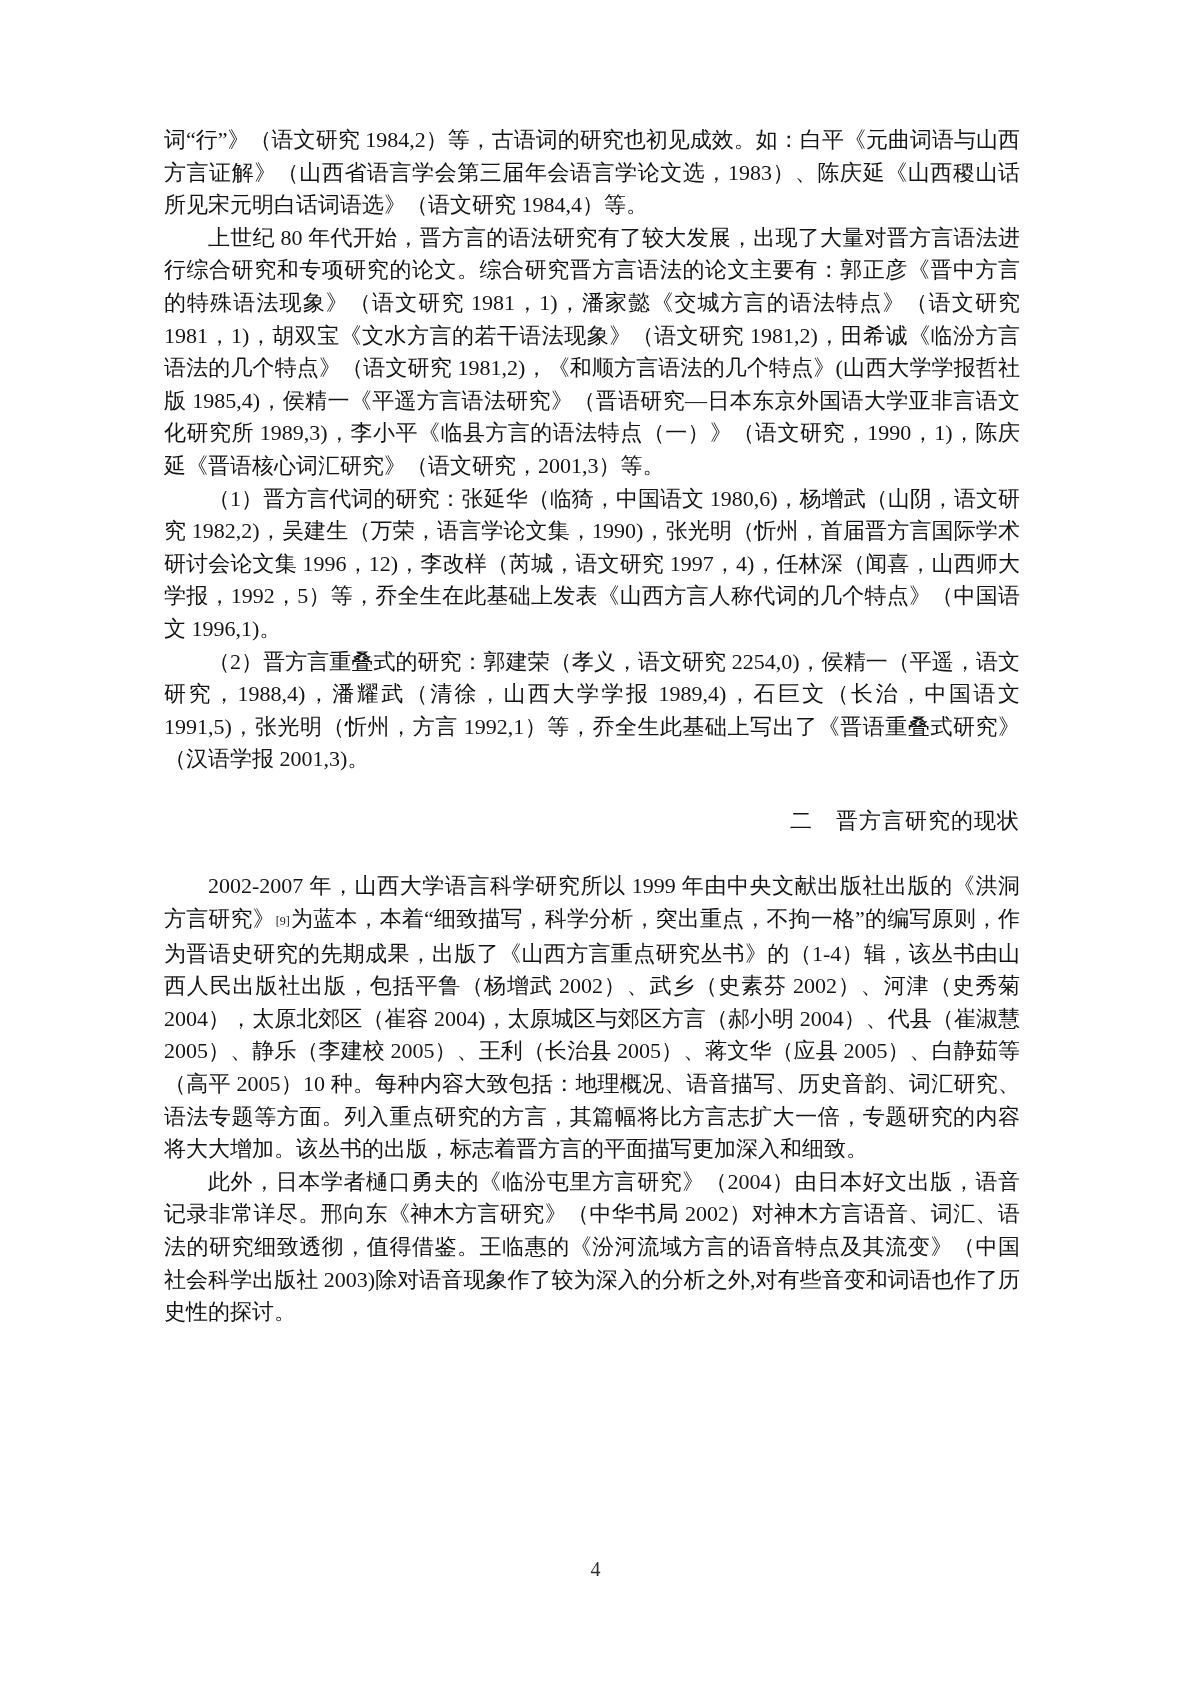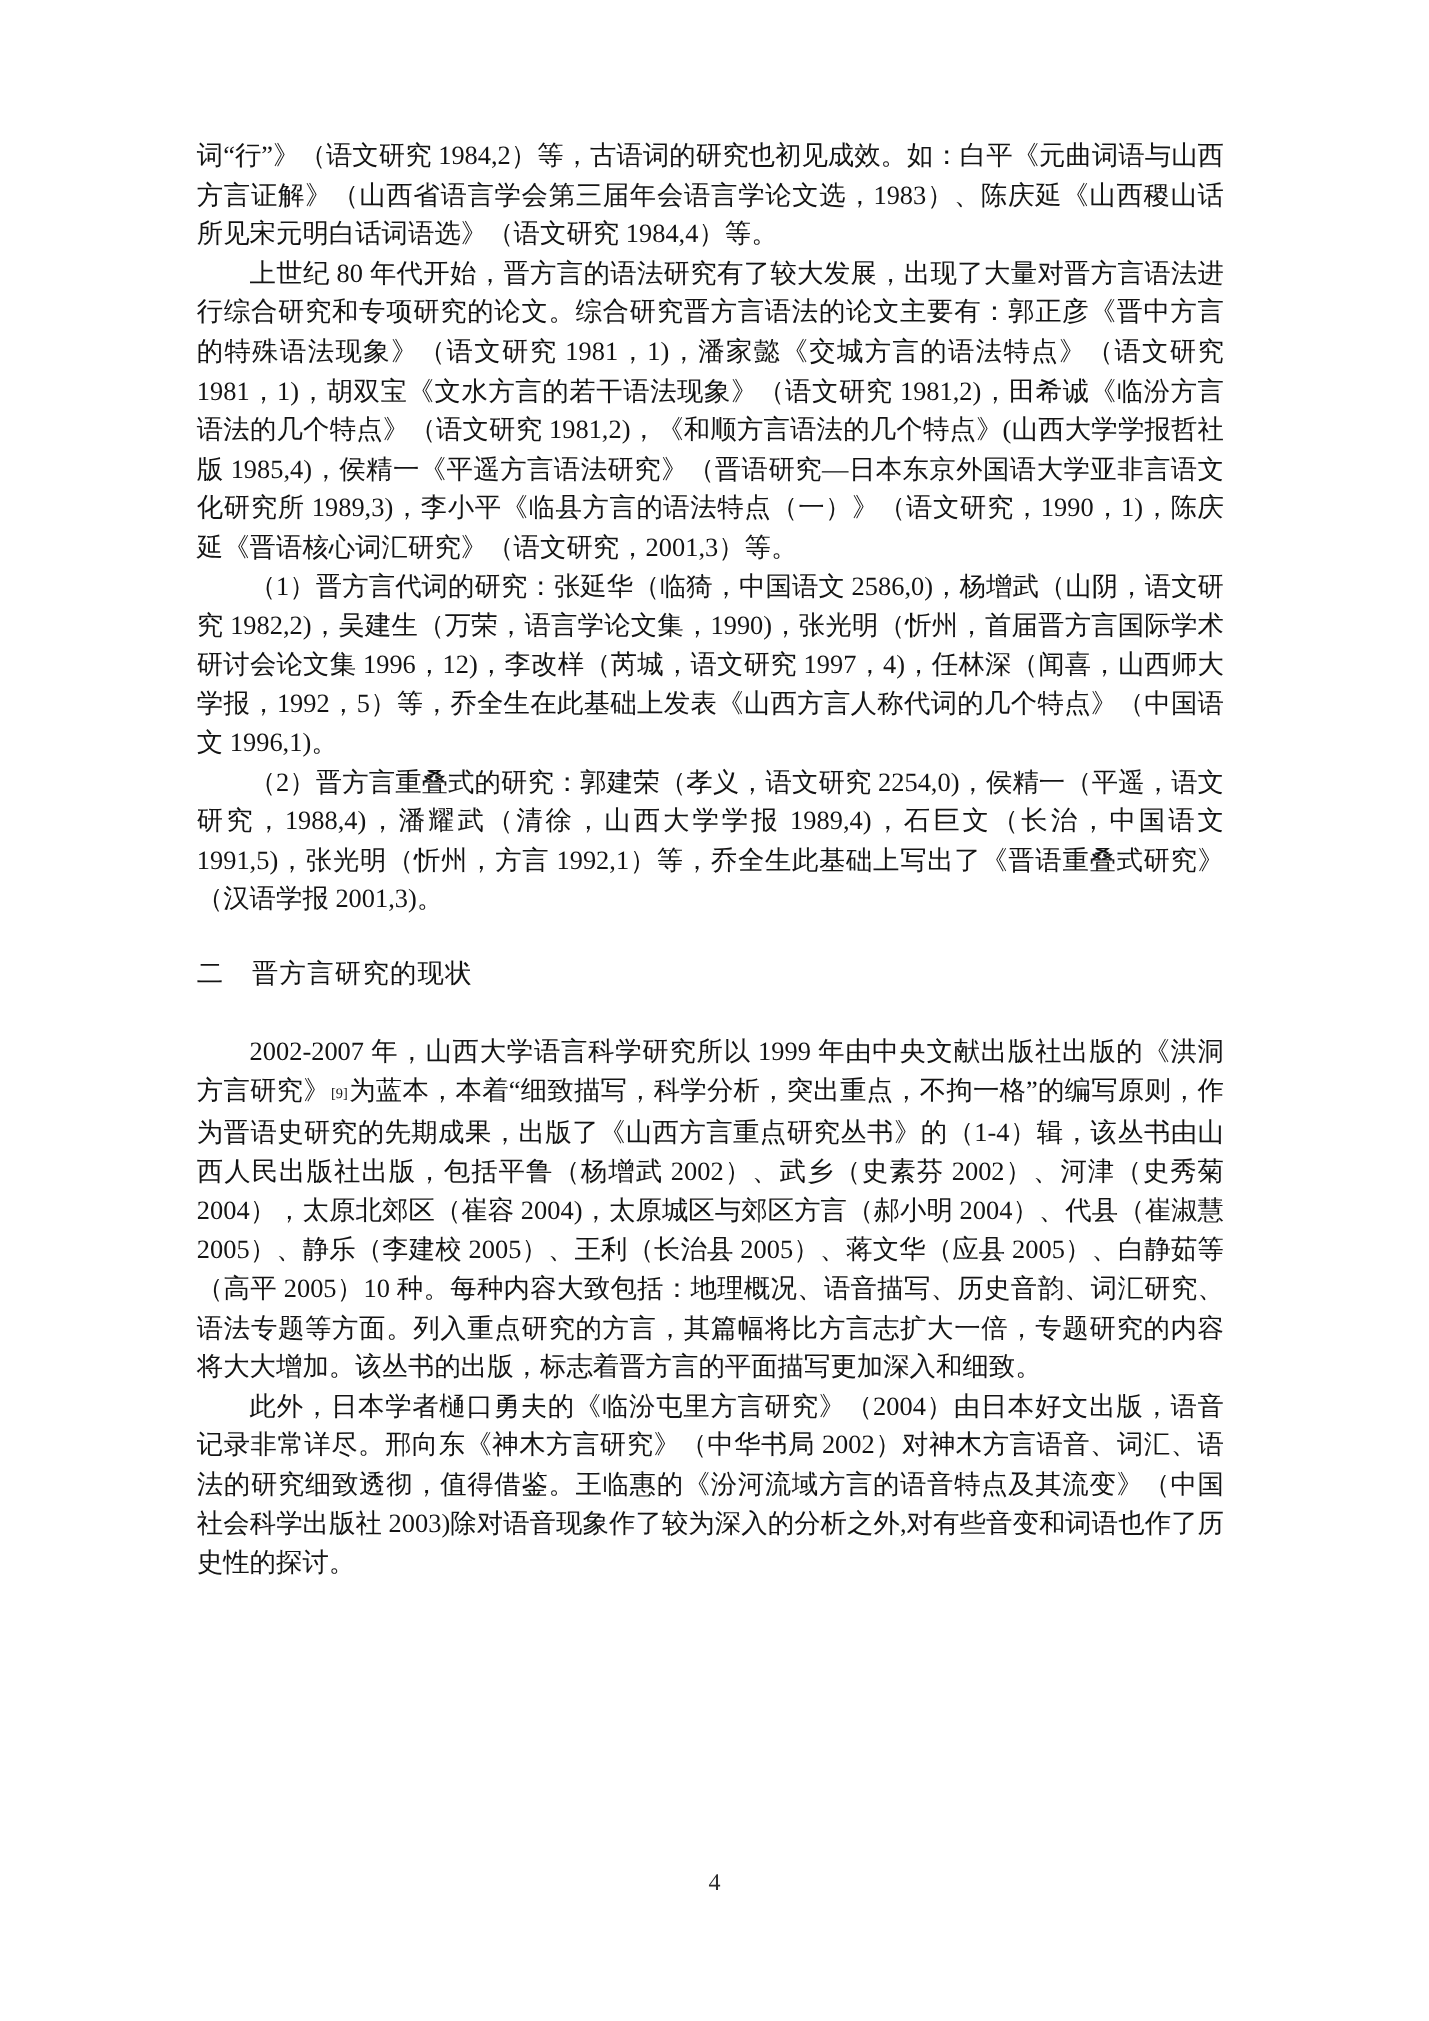--- a/index.html
+++ b/index.html
@@ -10,39 +10,39 @@
   body {
     width: 1191px;
     height: 1684px;
     position: relative;
     overflow: hidden;
     font-family: "Liberation Serif", "DejaVu Serif", serif;
   }
   .page-content {
     position: absolute;
     left: 164px;
-    top: 114px;
+    top: 124px;
     width: 856px;
     font-size: 22px;
     line-height: 32.6px;
     color: #141414;
     text-align: justify;
   }
   .page-content p {
     margin: 0;
     padding: 0;
     text-indent: 2em;
   }
   .page-content p.no-indent {
     text-indent: 0;
   }
   .section-heading {
     font-size: 22px;
     font-weight: normal;
-    text-align: left;
+    text-align: right;
     text-indent: 0;
     margin: 29px 0 33px 0;
     letter-spacing: 1px;
   }
   .subsection-heading {
     text-indent: 2em;
   }
   .footnote-ref {
     font-size: 12px;
     vertical-align: 1px;
@@ -57,20 +57,20 @@
     font-size: 20px;
     color: #2e2e2e;
   }
 </style>
 </head>
 <body>
 
 <div class="page-content">
   <p class="no-indent">词“行”》（语文研究 1984,2）等，古语词的研究也初见成效。如：白平《元曲词语与山西方言证解》（山西省语言学会第三届年会语言学论文选，1983）、陈庆延《山西稷山话所见宋元明白话词语选》（语文研究 1984,4）等。</p>
   <p>上世纪 80 年代开始，晋方言的语法研究有了较大发展，出现了大量对晋方言语法进行综合研究和专项研究的论文。综合研究晋方言语法的论文主要有：郭正彦《晋中方言的特殊语法现象》（语文研究 1981，1)，潘家懿《交城方言的语法特点》（语文研究 1981，1)，胡双宝《文水方言的若干语法现象》（语文研究 1981,2)，田希诚《临汾方言语法的几个特点》（语文研究 1981,2)，《和顺方言语法的几个特点》(山西大学学报哲社版 1985,4)，侯精一《平遥方言语法研究》（晋语研究—日本东京外国语大学亚非言语文化研究所 1989,3)，李小平《临县方言的语法特点（一）》（语文研究，1990，1)，陈庆延《晋语核心词汇研究》（语文研究，2001,3）等。</p>
-  <p>（1）晋方言代词的研究：张延华（临猗，中国语文 2586,0)，杨增武（山阴，语文研究 1982,2)，吴建生（万荣，语言学论文集，1990)，张光明（忻州，首届晋方言国际学术研讨会论文集 1996，12)，李改样（芮城，语文研究 1997，4)，任林深（闻喜，山西师大学报，1992，5）等，乔全生在此基础上发表《山西方言人称代词的几个特点》（中国语文 1996,1)。</p>
+  <p>（1）晋方言代词的研究：张延华（临猗，中国语文 1980,6)，杨增武（山阴，语文研究 1982,2)，吴建生（万荣，语言学论文集，1990)，张光明（忻州，首届晋方言国际学术研讨会论文集 1996，12)，李改样（芮城，语文研究 1997，4)，任林深（闻喜，山西师大学报，1992，5）等，乔全生在此基础上发表《山西方言人称代词的几个特点》（中国语文 1996,1)。</p>
   <p>（2）晋方言重叠式的研究：郭建荣（孝义，语文研究 2254,0)，侯精一（平遥，语文研究，1988,4)，潘耀武（清徐，山西大学学报 1989,4)，石巨文（长治，中国语文 1991,5)，张光明（忻州，方言 1992,1）等，乔全生此基础上写出了《晋语重叠式研究》（汉语学报 2001,3)。</p>
   <h2 class="section-heading">二　晋方言研究的现状</h2>
   <p><span>2002-2007 年，山西大学语言科学研究所以 1999 年由中央文献出版社出版的《洪洞方言研究》</span><span class="footnote-ref">[9]</span><span>为蓝本，本着“细致描写，科学分析，突出重点，不拘一格”的编写原则，作为晋语史研究的先期成果，出版了《山西方言重点研究丛书》的（1-4）辑，该丛书由山西人民出版社出版，包括平鲁（杨增武 2002）、武乡（史素芬 2002）、河津（史秀菊 2004），太原北郊区（崔容 2004)，太原城区与郊区方言（郝小明 2004）、代县（崔淑慧 2005）、静乐（李建校 2005）、王利（长治县 2005）、蒋文华（应县 2005）、白静茹等（高平 2005）10 种。每种内容大致包括：地理概况、语音描写、历史音韵、词汇研究、语法专题等方面。列入重点研究的方言，其篇幅将比方言志扩大一倍，专题研究的内容将大大增加。该丛书的出版，标志着晋方言的平面描写更加深入和细致。</span></p>
   <p>此外，日本学者樋口勇夫的《临汾屯里方言研究》（2004）由日本好文出版，语音记录非常详尽。邢向东《神木方言研究》（中华书局 2002）对神木方言语音、词汇、语法的研究细致透彻，值得借鉴。王临惠的《汾河流域方言的语音特点及其流变》（中国社会科学出版社 2003)除对语音现象作了较为深入的分析之外,对有些音变和词语也作了历史性的探讨。</p>
 </div>
 
 <div class="page-number">4</div>
 
 </body></html>

